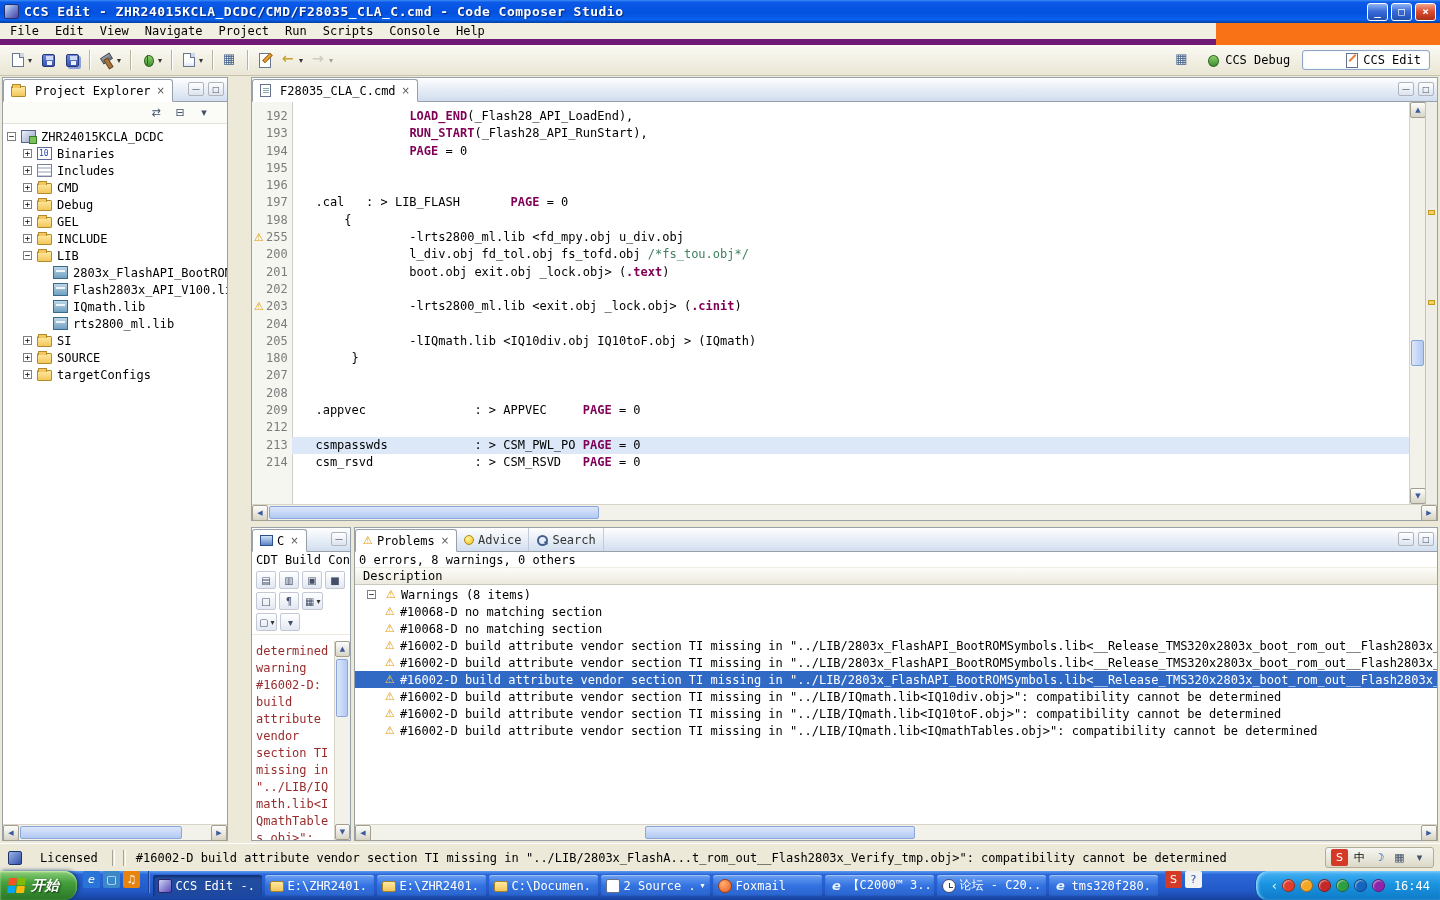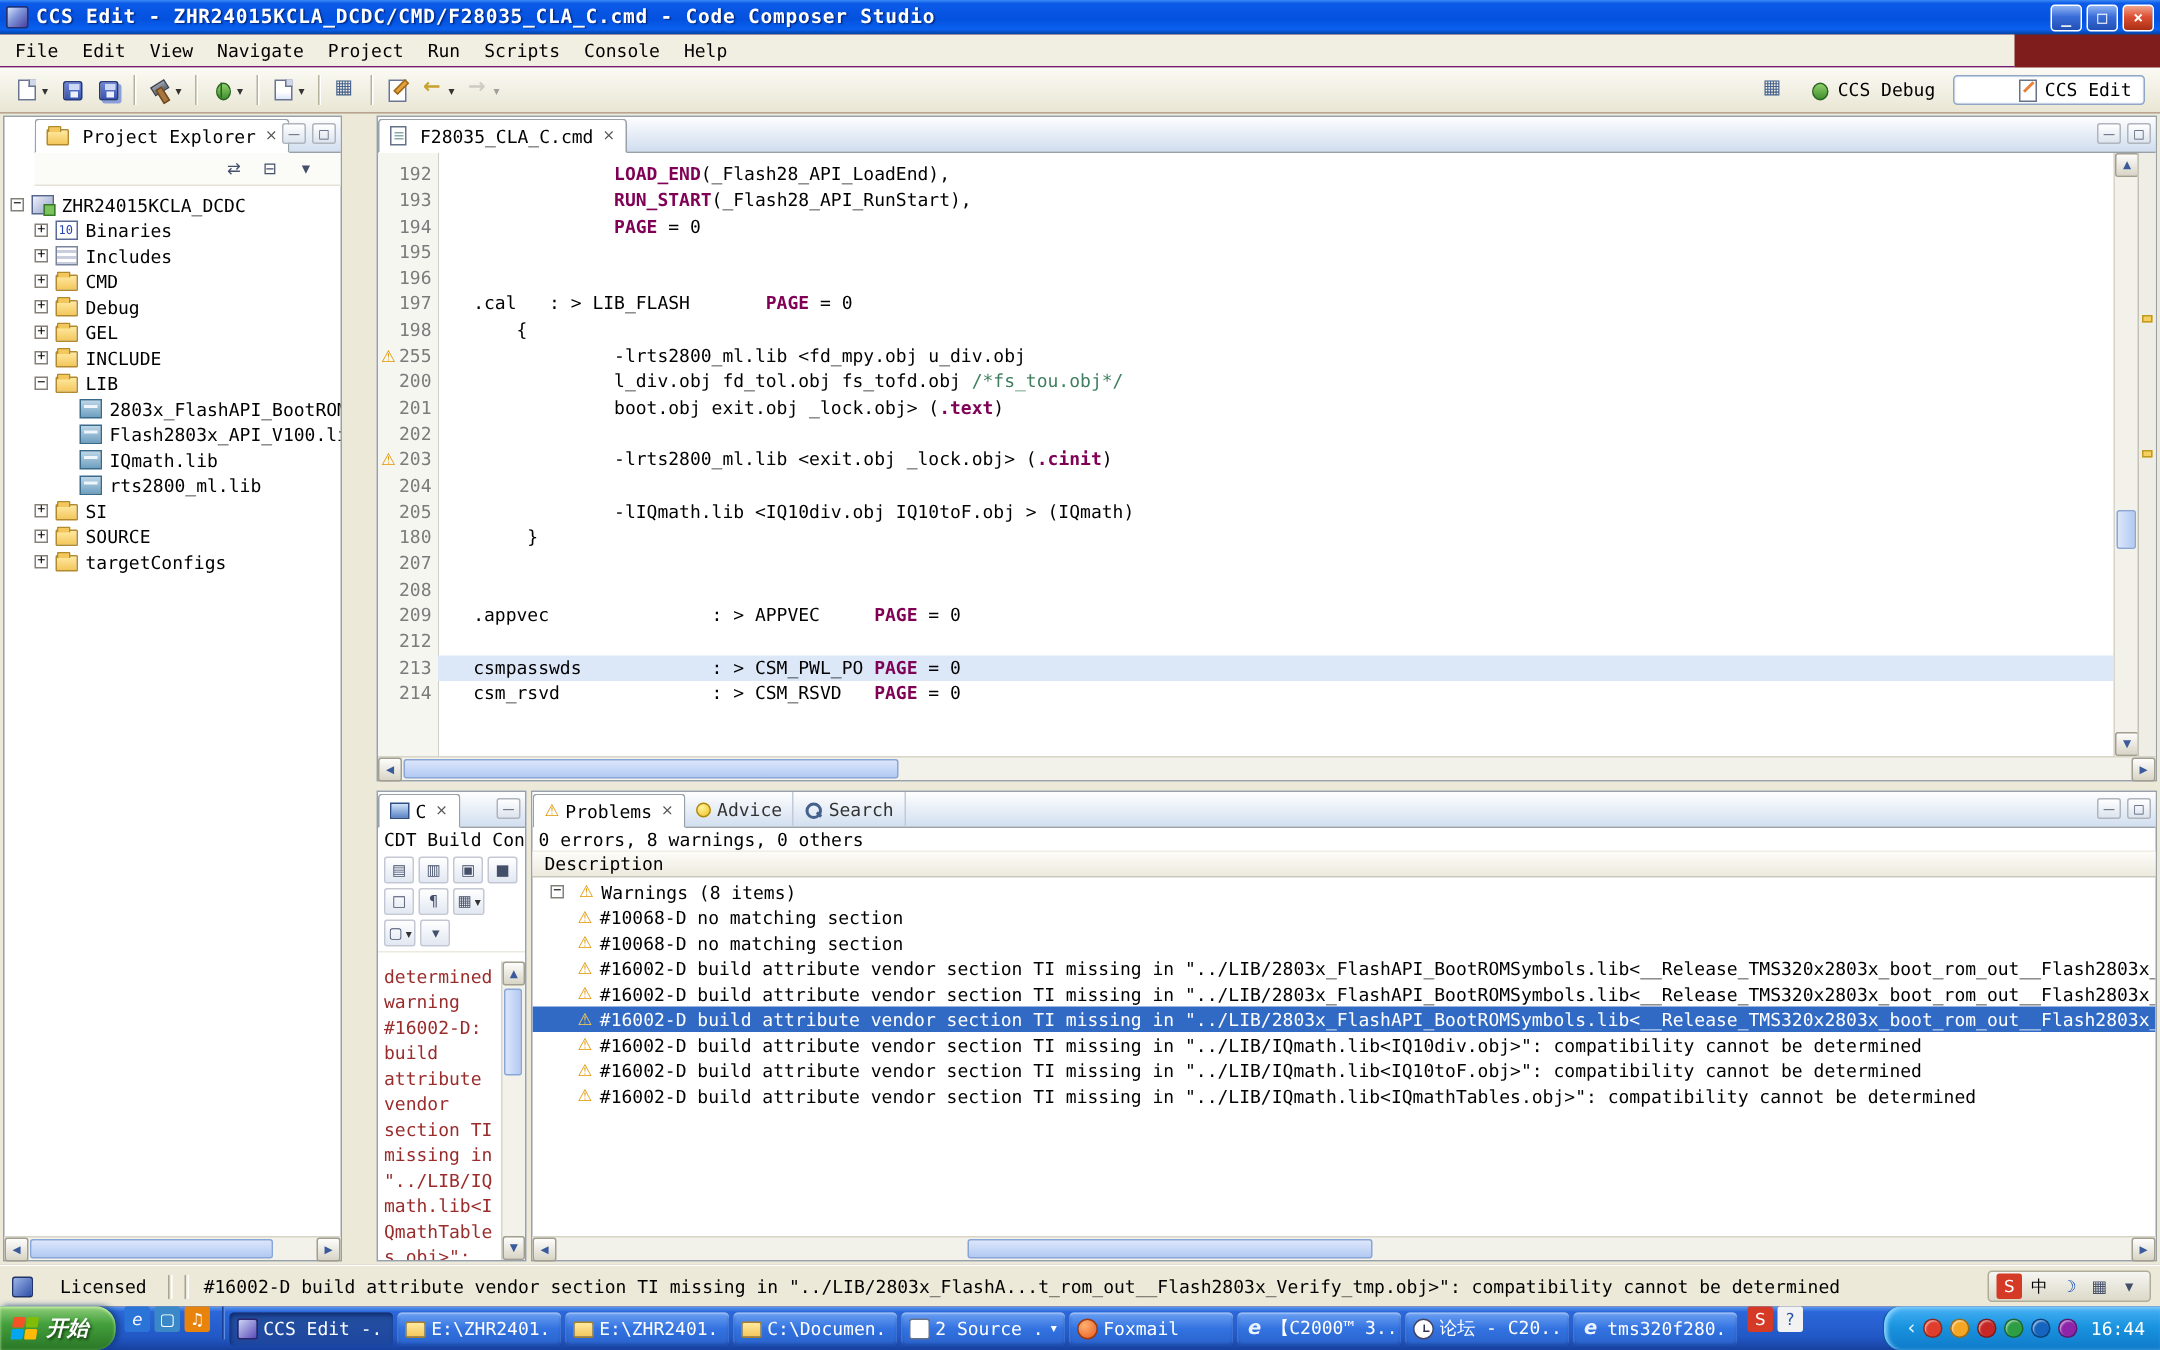--- a/index.html
+++ b/index.html
@@ -1,31 +1,31 @@
 <!DOCTYPE html>
 <html><head>
 <meta charset="utf-8">
 <style>
   *{margin:0;padding:0;box-sizing:border-box;}
   html,body{width:1440px;height:900px;overflow:hidden;}
   body{font-family:"DejaVu Sans Mono",monospace;font-size:12px;color:#000;background:#ECE9D8;}
-  #desktop{position:absolute;left:0;top:0;width:1440px;height:900px;background:#7f1d1d;overflow:hidden;}
+  #desktop{position:absolute;left:0;top:0;width:1440px;height:900px;background:#f97316;overflow:hidden;}
 
   
   .titlebar{position:absolute;left:0;top:0;width:1440px;height:23px;display:flex;align-items:center;padding:0 4px;color:#fff;
     background:linear-gradient(180deg,#3a8af5 0%,#0c5ae8 10%,#0351de 55%,#0a61ef 85%,#02409f 100%);}
   .app-icon{width:15px;height:15px;margin-right:5px;flex:0 0 15px;border:1px solid #24306e;border-radius:2px;
     background:linear-gradient(135deg,#d8e4fa 0%,#7e92d8 45%,#4a3f9e 100%);}
   .wtitle{flex:1;font-weight:bold;font-size:13px;white-space:nowrap;overflow:hidden;text-shadow:1px 1px 1px #00257e;letter-spacing:.5px;}
   .win-btn{width:21px;height:18px;margin-left:3px;border:1px solid #fff;border-radius:3px;display:flex;align-items:center;justify-content:center;
     color:#fff;font-size:11px;font-weight:bold;background:linear-gradient(180deg,#8fb4f4,#3a6cd8 45%,#2050b4);}
   .win-btn.close{background:linear-gradient(180deg,#f0a58c,#dd4f33 45%,#aa2f14);}
 
   
-  .menubar{position:absolute;left:0;top:23px;width:1343px;height:22px;background:#F1EFE2;display:flex;align-items:center;padding-left:2px;border-bottom:1px solid #701a75;}
+  .menubar{position:absolute;left:0;top:23px;width:1216px;height:22px;background:#F1EFE2;display:flex;align-items:center;padding-left:2px;border-bottom:6px solid #701a75;}
   .menu-item{padding:0 8px;height:22px;line-height:22px;}
   .toolbar{position:absolute;left:0;top:45px;width:1440px;height:31px;display:flex;align-items:center;padding:0 6px;
     background:linear-gradient(180deg,#fbfaf4,#e9e6d4);border-bottom:1px solid #c6c2ac;}
   .tb-items{display:flex;align-items:center;height:100%;}
   .tb-btn{height:24px;min-width:24px;padding:0 3px;display:inline-flex;align-items:center;justify-content:center;border:1px solid transparent;border-radius:2px;}
   .tb-btn.dis{opacity:.42;}
   .tb-sep{width:1px;height:20px;background:#b6b29e;box-shadow:1px 0 0 #fff;margin:0 5px;}
   .dd{font-size:8px;color:#333;margin-left:2px;font-family:"DejaVu Sans",sans-serif;}
   .tb-spacer{flex:1;}
   .persp-bar{display:flex;align-items:center;gap:3px;padding-right:4px;}
@@ -51,21 +51,21 @@
   .gi-back::before{content:"←";font-size:14px;font-weight:bold;color:#c8a22e;position:absolute;left:1px;top:-2px;}
   .gi-forward::before{content:"→";font-size:14px;font-weight:bold;color:#9a9a92;position:absolute;left:1px;top:-2px;}
   .pi{width:14px;height:14px;display:inline-block;position:relative;}
   .pi-persp-debug::before{content:"";position:absolute;left:2px;top:2px;width:9px;height:10px;border-radius:50%;background:linear-gradient(180deg,#8fd06a,#3f8f2f);border:1px solid #2a6420;}
   .pi-persp-edit::before{content:"";position:absolute;left:2px;top:0;width:10px;height:13px;background:#fff;border:1px solid #66718a;}
   .pi-persp-edit::after{content:"";position:absolute;left:4px;top:4px;width:9px;height:2px;background:#e8813c;transform:rotate(-45deg);}
 
   
   .workarea{position:absolute;left:0;top:76px;width:1440px;height:767px;background:#ECE9D8;}
   .panel{position:absolute;background:#fff;border:1px solid #98a0a8;}
-  .panel.explorer{left:2px;top:1px;width:226px;height:764px;padding-left:20px;}
+  .panel.explorer{left:2px;top:1px;width:226px;height:764px;}
   .panel.editor{left:251px;top:1px;width:1187px;height:444px;}
   .panel.console{left:251px;top:451px;width:100px;height:314px;}
   .panel.problems{left:354px;top:451px;width:1084px;height:314px;}
 
   .vtabbar{height:24px;display:flex;align-items:flex-end;background:linear-gradient(180deg,#fefefe,#d2dff0);border-bottom:1px solid #98a0a8;position:relative;}
   .vtab{height:23px;display:flex;align-items:center;gap:4px;padding:0 7px;white-space:nowrap;color:#333;border-right:1px solid #c2cada;}
   .vtab.active{background:#fff;border:1px solid #98a0a8;border-bottom:1px solid #fff;border-radius:3px 3px 0 0;margin-bottom:-1px;color:#000;}
   .tab-close{font-size:10px;color:#555;margin-left:2px;font-family:"DejaVu Sans",sans-serif;}
   .mini-btns{position:absolute;right:3px;top:4px;display:flex;gap:4px;}
   .mini-btn{width:16px;height:14px;border:1px solid #b0b4bc;border-radius:2px;background:linear-gradient(180deg,#fff,#dde4ee);display:flex;align-items:center;justify-content:center;font-size:8px;color:#44506a;font-family:"DejaVu Sans",sans-serif;}

